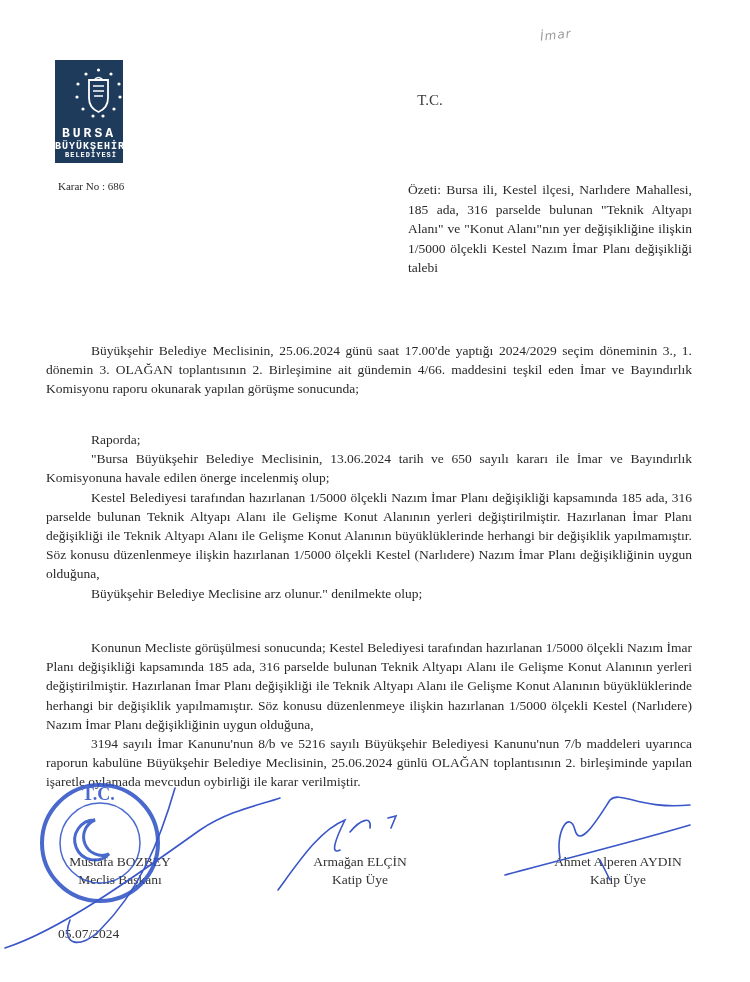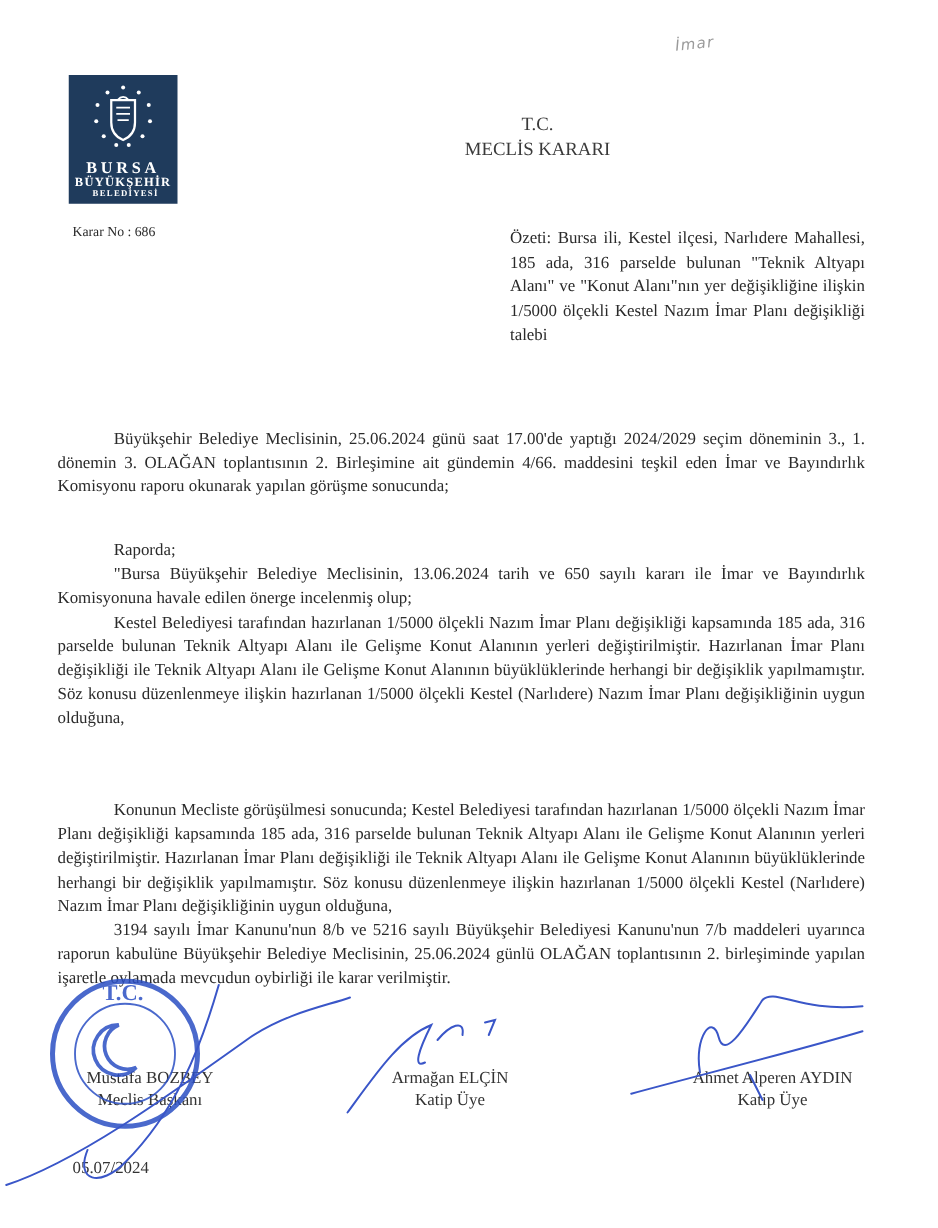--- a/index.html
+++ b/index.html
@@ -7,23 +7,23 @@
       width: 750px; height: 982px; position: relative; overflow: hidden;
       font-family: "Liberation Serif", "DejaVu Serif", serif;
       color: #2a2a2a;
     }
     .handnote {
       position: absolute; left: 540px; top: 28px;
       font-family: "DejaVu Sans", sans-serif; font-size: 12px; color: #9a9a9a;
       transform: rotate(-6deg); font-style: italic; letter-spacing: 1px;
     }
     .logo {
-      position: absolute; left: 55px; top: 60px; width: 87px; height: 103px;
+      position: absolute; left: 55px; top: 60px; width: 68px; height: 103px;
       background: #1f3b5c; color: #ffffff; text-align: center;
-      font-family: Liberation Serif, serif;
+      font-family: Liberation Mono, monospace;
     }
     .logo svg { position: absolute; left: 12px; top: 4px; }
     .logo .l1 { position: absolute; left: 0; right: 0; top: 66px; font-size: 13px; font-weight: bold; letter-spacing: 3px; }
     .logo .l2 { position: absolute; left: 0; right: 0; top: 81px; font-size: 10px; font-weight: bold; letter-spacing: 1px; }
     .logo .l3 { position: absolute; left: 4px; right: 0; top: 91px; font-size: 7px; font-weight: bold; letter-spacing: 1px; text-align: center; }
 
     .header { position: absolute; left: 200px; width: 460px; top: 90px; text-align: center; font-size: 15px; line-height: 20px; color: #3a3a3a; }
 
     .karar-no { position: absolute; left: 58px; top: 180px; font-size: 11px; }
     .ozet { position: absolute; left: 408px; top: 180px; width: 284px; font-size: 13.5px; line-height: 19.5px; text-align: justify; text-align-last: left; }
@@ -69,34 +69,34 @@
     <path d="M26 22 h11 M26 27 h11 M27 32 h9" stroke="#ffffff" stroke-width="1.4"></path>
     <path d="M27 16 q4.5 -5 9 0" fill="none" stroke="#ffffff" stroke-width="1.4"></path>
   </svg>
   <div class="l1">BURSA</div>
   <div class="l2">BÜYÜKŞEHİR</div>
   <div class="l3">BELEDİYESİ</div>
 </div>
 
 <div class="header">
   <div>T.C.</div>
-  <div>MECLİS KARARI</div>
 </div>
 
 <div class="karar-no">Karar No : 686</div>
 <div class="ozet">Özeti: Bursa ili, Kestel ilçesi, Narlıdere Mahallesi, 185 ada, 316 parselde bulunan "Teknik Altyapı Alanı" ve "Konut Alanı"nın yer değişikliğine ilişkin 1/5000 ölçekli Kestel Nazım İmar Planı değişikliği talebi</div>
 
 <div class="body p1">
   <p class="indent">Büyükşehir Belediye Meclisinin, 25.06.2024 günü saat 17.00'de yaptığı 2024/2029 seçim döneminin 3., 1. dönemin 3. OLAĞAN toplantısının 2. Birleşimine ait gündemin 4/66. maddesini teşkil eden İmar ve Bayındırlık Komisyonu raporu okunarak yapılan görüşme sonucunda;</p>
 </div>
 
 <div class="body p2">
   <p class="indent b">Raporda;</p>
   <p class="indent">"Bursa Büyükşehir Belediye Meclisinin, 13.06.2024 tarih ve 650 sayılı kararı ile İmar ve Bayındırlık Komisyonuna havale edilen önerge incelenmiş olup;</p>
   <p class="indent"><span>Kestel Belediyesi tarafından hazırlanan 1/5000 ölçekli Nazım İmar Planı değişikliği kapsamında 185 ada, 316 parselde bulunan Teknik Altyapı Alanı ile Gelişme Konut Alanının yerleri değiştirilmiştir. Hazırlanan İmar Planı değişikliği ile Teknik Altyapı Alanı ile Gelişme Konut Alanının büyüklüklerinde herhangi bir değişiklik yapılmamıştır. Söz konusu düzenlenmeye ilişkin hazırlanan 1/5000 ölçekli Kestel (Narlıdere) Nazım İmar Planı değişikliğinin </span><span class="b">uygun olduğuna</span><span>,</span></p>
+  <p class="indent">Büyükşehir Belediye Meclisine arz olunur." denilmekte olup;</p>
 </div>
 
 <div class="body p3">
   <p class="indent"><span class="b">Konunun Mecliste görüşülmesi sonucunda;</span><span> Kestel Belediyesi tarafından hazırlanan 1/5000 ölçekli Nazım İmar Planı değişikliği kapsamında 185 ada, 316 parselde bulunan Teknik Altyapı Alanı ile Gelişme Konut Alanının yerleri değiştirilmiştir. Hazırlanan İmar Planı değişikliği ile Teknik Altyapı Alanı ile Gelişme Konut Alanının büyüklüklerinde herhangi bir değişiklik yapılmamıştır. Söz konusu düzenlenmeye ilişkin hazırlanan 1/5000 ölçekli Kestel (Narlıdere) Nazım İmar Planı değişikliğinin </span><span class="b">uygun olduğuna</span><span>,</span></p>
   <p class="indent">3194 sayılı İmar Kanunu'nun 8/b ve 5216 sayılı Büyükşehir Belediyesi Kanunu'nun 7/b maddeleri uyarınca raporun kabulüne Büyükşehir Belediye Meclisinin, 25.06.2024 günlü OLAĞAN toplantısının 2. birleşiminde yapılan işaretle oylamada mevcudun oybirliği ile karar verilmiştir.</p>
 </div>
 
 <div class="sig sig1">
   <div>Mustafa BOZBEY</div>
   <div>Meclis Başkanı</div>

